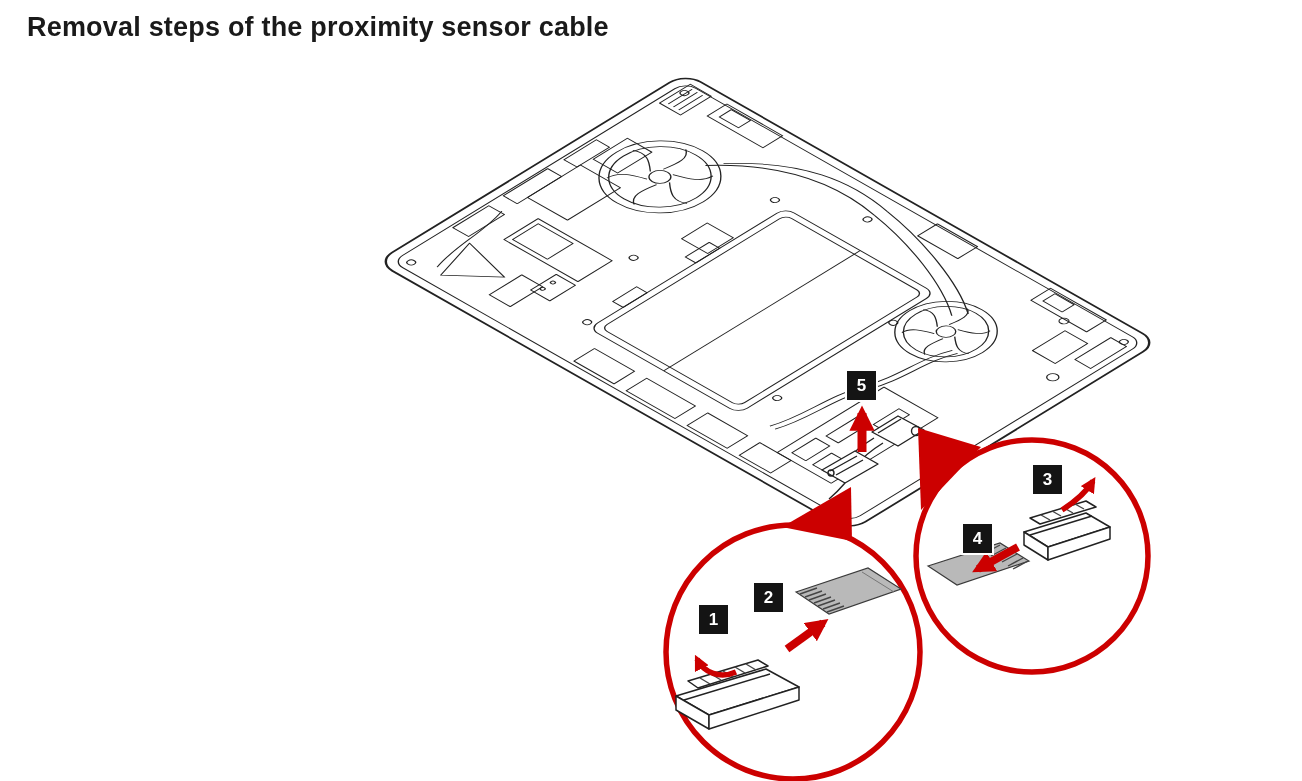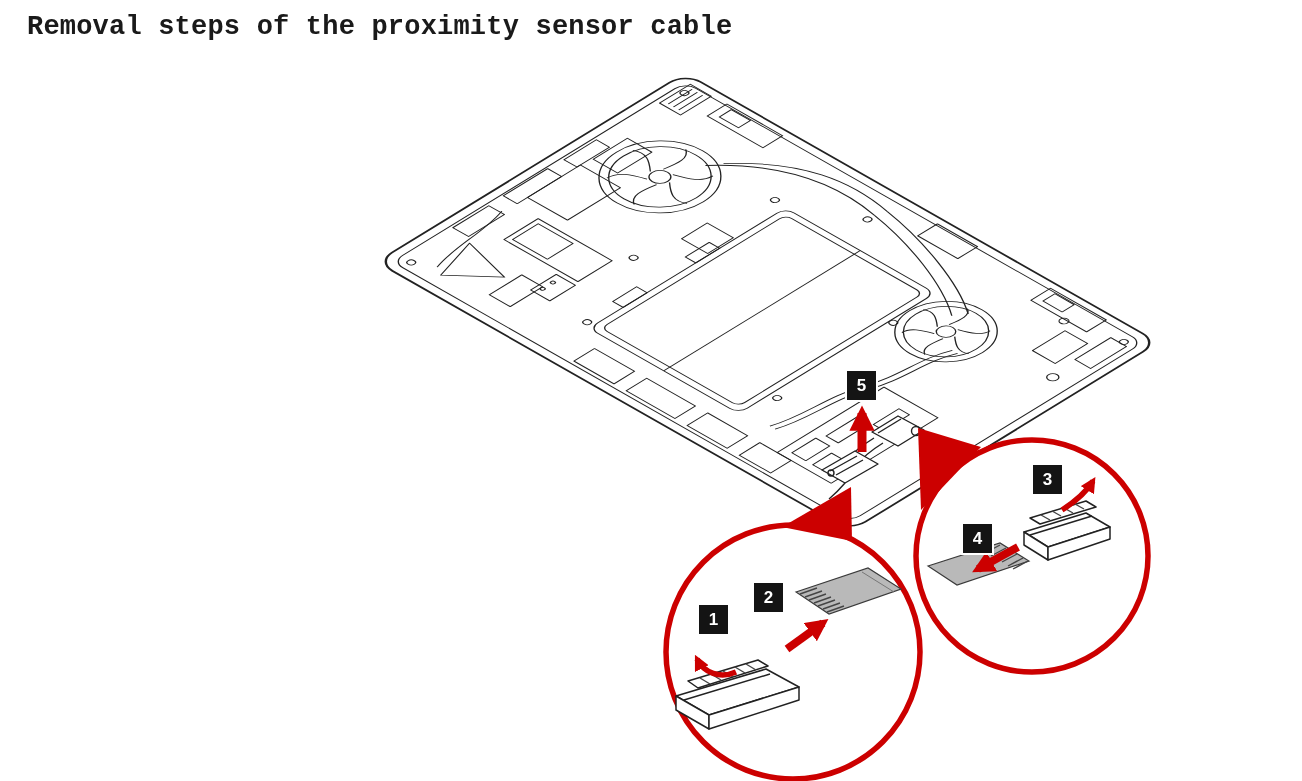--- a/index.html
+++ b/index.html
@@ -1,19 +1,19 @@
 <!DOCTYPE html>
 <html><head>
 <meta charset="utf-8">
 <style>
   html,body{margin:0;padding:0;background:#fff;}
   .stage{position:relative;width:1302px;height:781px;background:#fff;overflow:hidden;
          font-family:"Liberation Sans",sans-serif;}
   .title{position:absolute;left:27px;top:12px;margin:0;font-size:27px;font-weight:bold;
-         color:#1a1a1a;letter-spacing:.2px;font-family:Liberation Mono, monospace;}
+         color:#1a1a1a;letter-spacing:.2px;}
   svg.fig{position:absolute;left:0;top:0;}
   .badge{position:absolute;width:29px;height:29px;background:#141414;border:2px solid #fff;
          box-sizing:content-box;color:#fff;font-weight:bold;font-size:17px;
          display:flex;align-items:center;justify-content:center;user-select:none;}
   .rs{stroke:#CC0000;fill:none;}
   .hatch{stroke:#444;stroke-width:1.4;fill:none;}
 </style>
 </head>
 <body>
 

